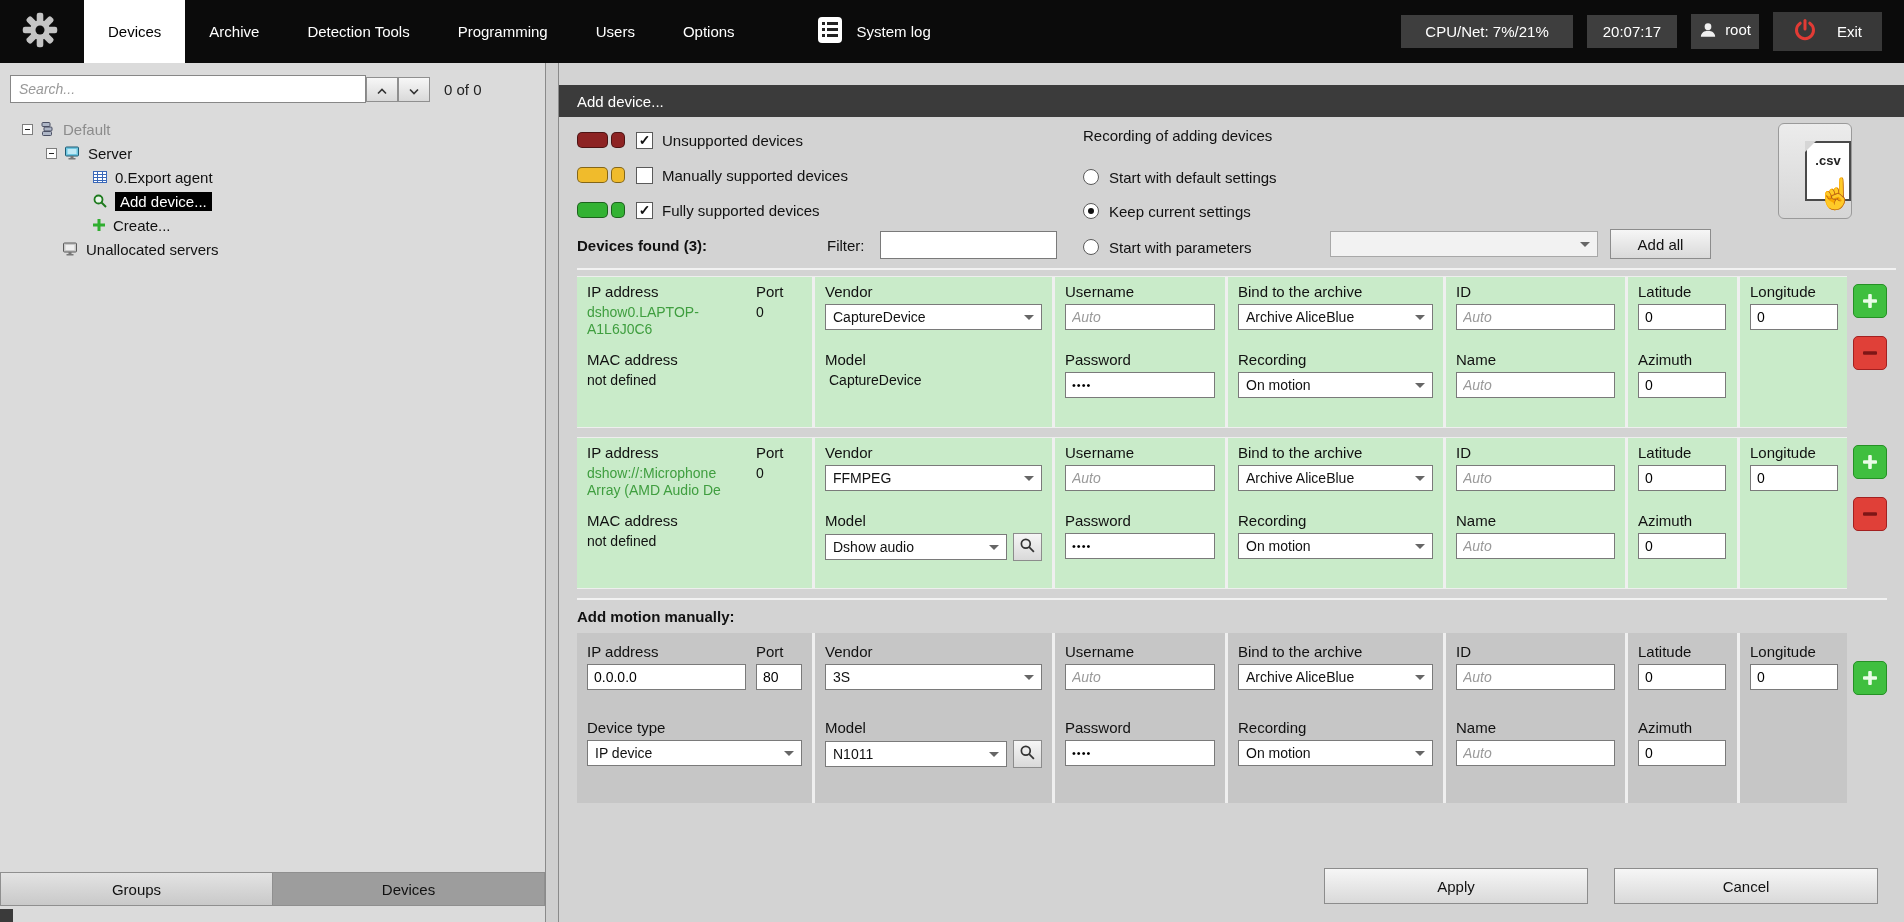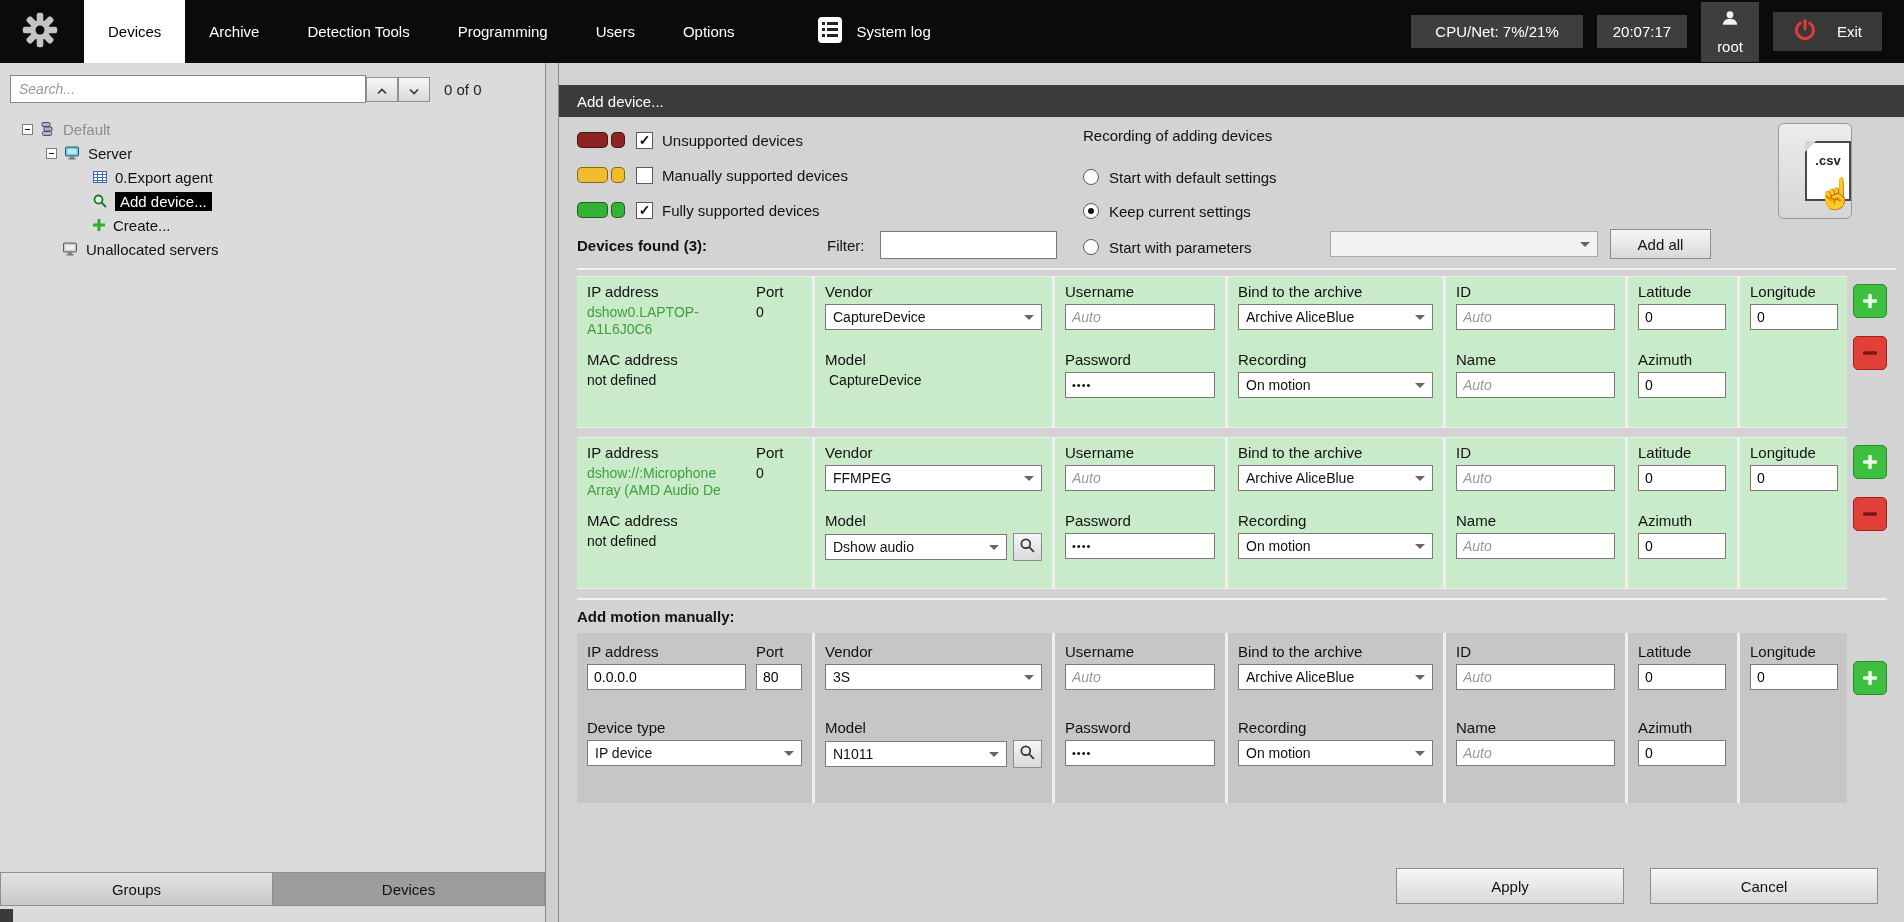--- a/index.html
+++ b/index.html
@@ -9,21 +9,21 @@
   
   .topbar { height:63px; background:#0b0b0b; display:flex; align-items:center; }
   .gear-wrap { margin:0 26px 0 22px; display:flex; align-items:center; cursor:pointer; }
   .tab { height:63px; line-height:63px; padding:0 24px; color:#fff; cursor:pointer; white-space:nowrap; }
   .tab.active { background:#fff; color:#000; }
   .syslog { display:flex; align-items:center; gap:14px; margin-left:58px; cursor:pointer; }
   .syslog-label { color:#fff; }
   .top-right { margin-left:auto; display:flex; align-items:center; gap:14px; margin-right:22px; }
   .badge { background:#3e3e3e; color:#fff; padding:8px 24px; white-space:nowrap; }
   .badge.time { padding:8px 16px; }
-  .badge.user { display:flex; align-items:center; gap:8px; padding:7px 16px; cursor:pointer;flex-direction:column; }
+  .badge.user { display:flex; align-items:flex-start; gap:8px; padding:7px 8px; cursor:pointer; }
   .badge.exit { display:flex; align-items:center; gap:20px; padding:6px 20px; cursor:pointer; background:#383838; }
 
   
   .main { display:flex; height:859px; }
   .sidebar { width:546px; background:#dbdbdb; position:relative; border-right:1px solid #8a8a8a; }
   .splitter { width:13px; background:#cfcfcf; border-right:1px solid #8a8a8a; cursor:col-resize; }
   .content { flex:1; background:#d3d3d3; position:relative; padding-top:22px; }
 
   
   .search-row { display:flex; align-items:center; padding:12px 10px 0 10px; }
@@ -117,21 +117,21 @@
   .manual-title { margin:6px 8px 0 18px; border-top:2px solid #f2f2f2; padding:8px 0 8px 0; font-weight:bold; width:1310px; }
   .manual-wrap { display:flex; margin:0 8px 0 18px; }
   .manual-row { width:1270px; background:#c6c6c6; display:flex; }
   .manual-row .col { height:170px; padding-top:10px; }
   .manual-btns { width:40px; display:flex; flex-direction:column; align-items:flex-end; padding-top:28px; }
   .inp.ipman { width:100%; }
   .inp.portman { width:46px; }
 
   
   .bottom-btns { position:absolute; right:26px; bottom:18px; display:flex; gap:26px; }
-  .big-btn { width:228px; height:36px; }
+  .big-btn { width:264px; height:36px; }
 </style>
 </head>
 <body>
 
 <header class="topbar">
   <div class="gear-wrap">
     <span>
       <svg width="36" height="36" viewBox="-12 -12 24 24">
         <g fill="#c4c4c4">
           <rect x="-2.2" y="-11.5" width="4.4" height="23" rx="1.5"></rect>

